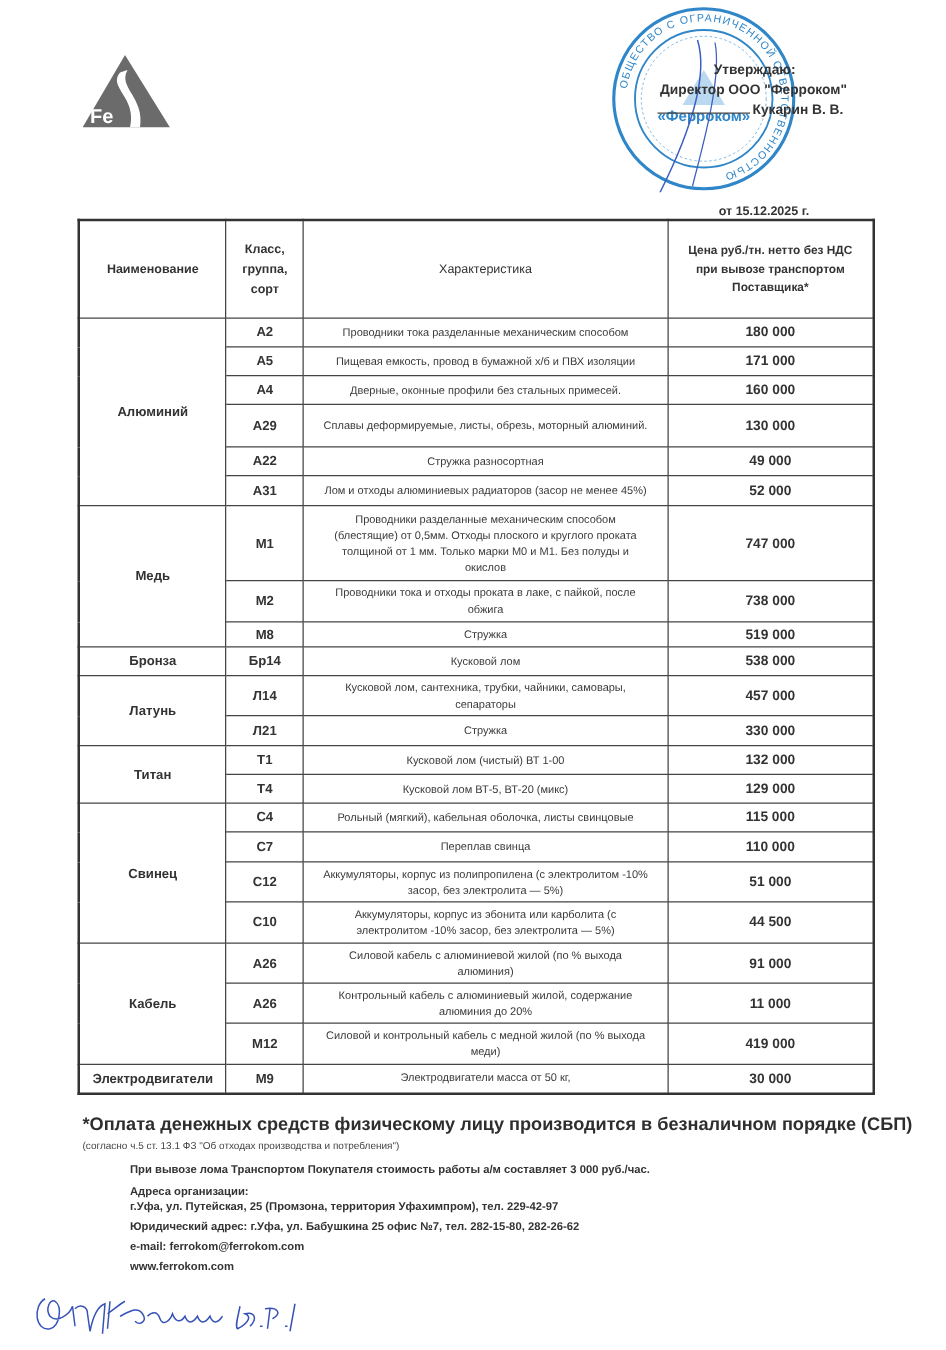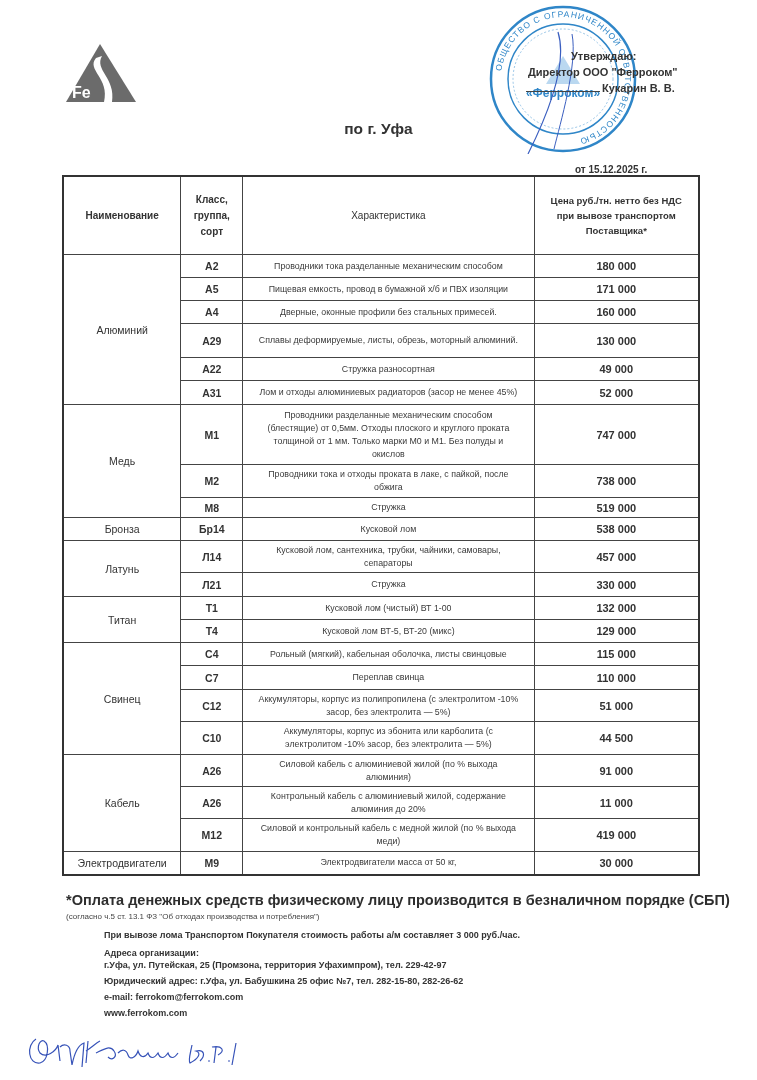--- a/index.html
+++ b/index.html
@@ -36,21 +36,21 @@
   table.prices {
     position: absolute; left: 62px; top: 175px;
     border-collapse: collapse; width: 638px;
     font-size: 9px; color: #333;
   }
   table.prices td, table.prices th {
     border: 1px solid #444; padding: 0 4px; text-align: center; vertical-align: middle;
   }
   table.prices { border: 2px solid #333; }
   th { font-weight: bold; font-size: 10px; line-height: 16px; }
-  td.name { font-weight: normal; font-size: 10.5px; }
+  td.name { font-weight: bold; font-size: 10.5px; }
   td.cls { font-weight: bold; font-size: 10.5px; }
   td.desc { font-size: 8.8px; line-height: 13px; color: #3a3a3a; }
   td.price { font-weight: bold; font-size: 11px; }
   col.c1 { width: 118px; } col.c2 { width: 62px; } col.c3 { width: 293px; } col.c4 { width: 165px; }
 
   
   .pay { left: 66px; top: 892px; font-size: 14.5px; font-weight: bold; color: #2e2e2e; }
   .pay-note { left: 66px; top: 912px; font-size: 8px; color: #444; }
   .foot { left: 66px; font-size: 9px; font-weight: bold; color: #333; margin-left: 38px; }
   .scribble { left: 0; top: 1025px; }
@@ -84,21 +84,20 @@
   </svg>
 </div>
 
 <div class="abs approve">
   <div class="line1">Утверждаю:</div>
   <div>Директор ООО "Ферроком"</div>
   <div class="line3" style="margin-left:-2px"><span class="sigline"></span><span>Кукарин В. В.</span></div>
 </div>
 
 <div class="abs title">
-  <div>по г. Уфа</div>
 </div>
 <div class="abs date">от 15.12.2025 г.</div>
 
 <table class="prices">
   <colgroup>
       <col class="c1">
       <col class="c2">
       <col class="c3">
       <col class="c4">
     </colgroup>

